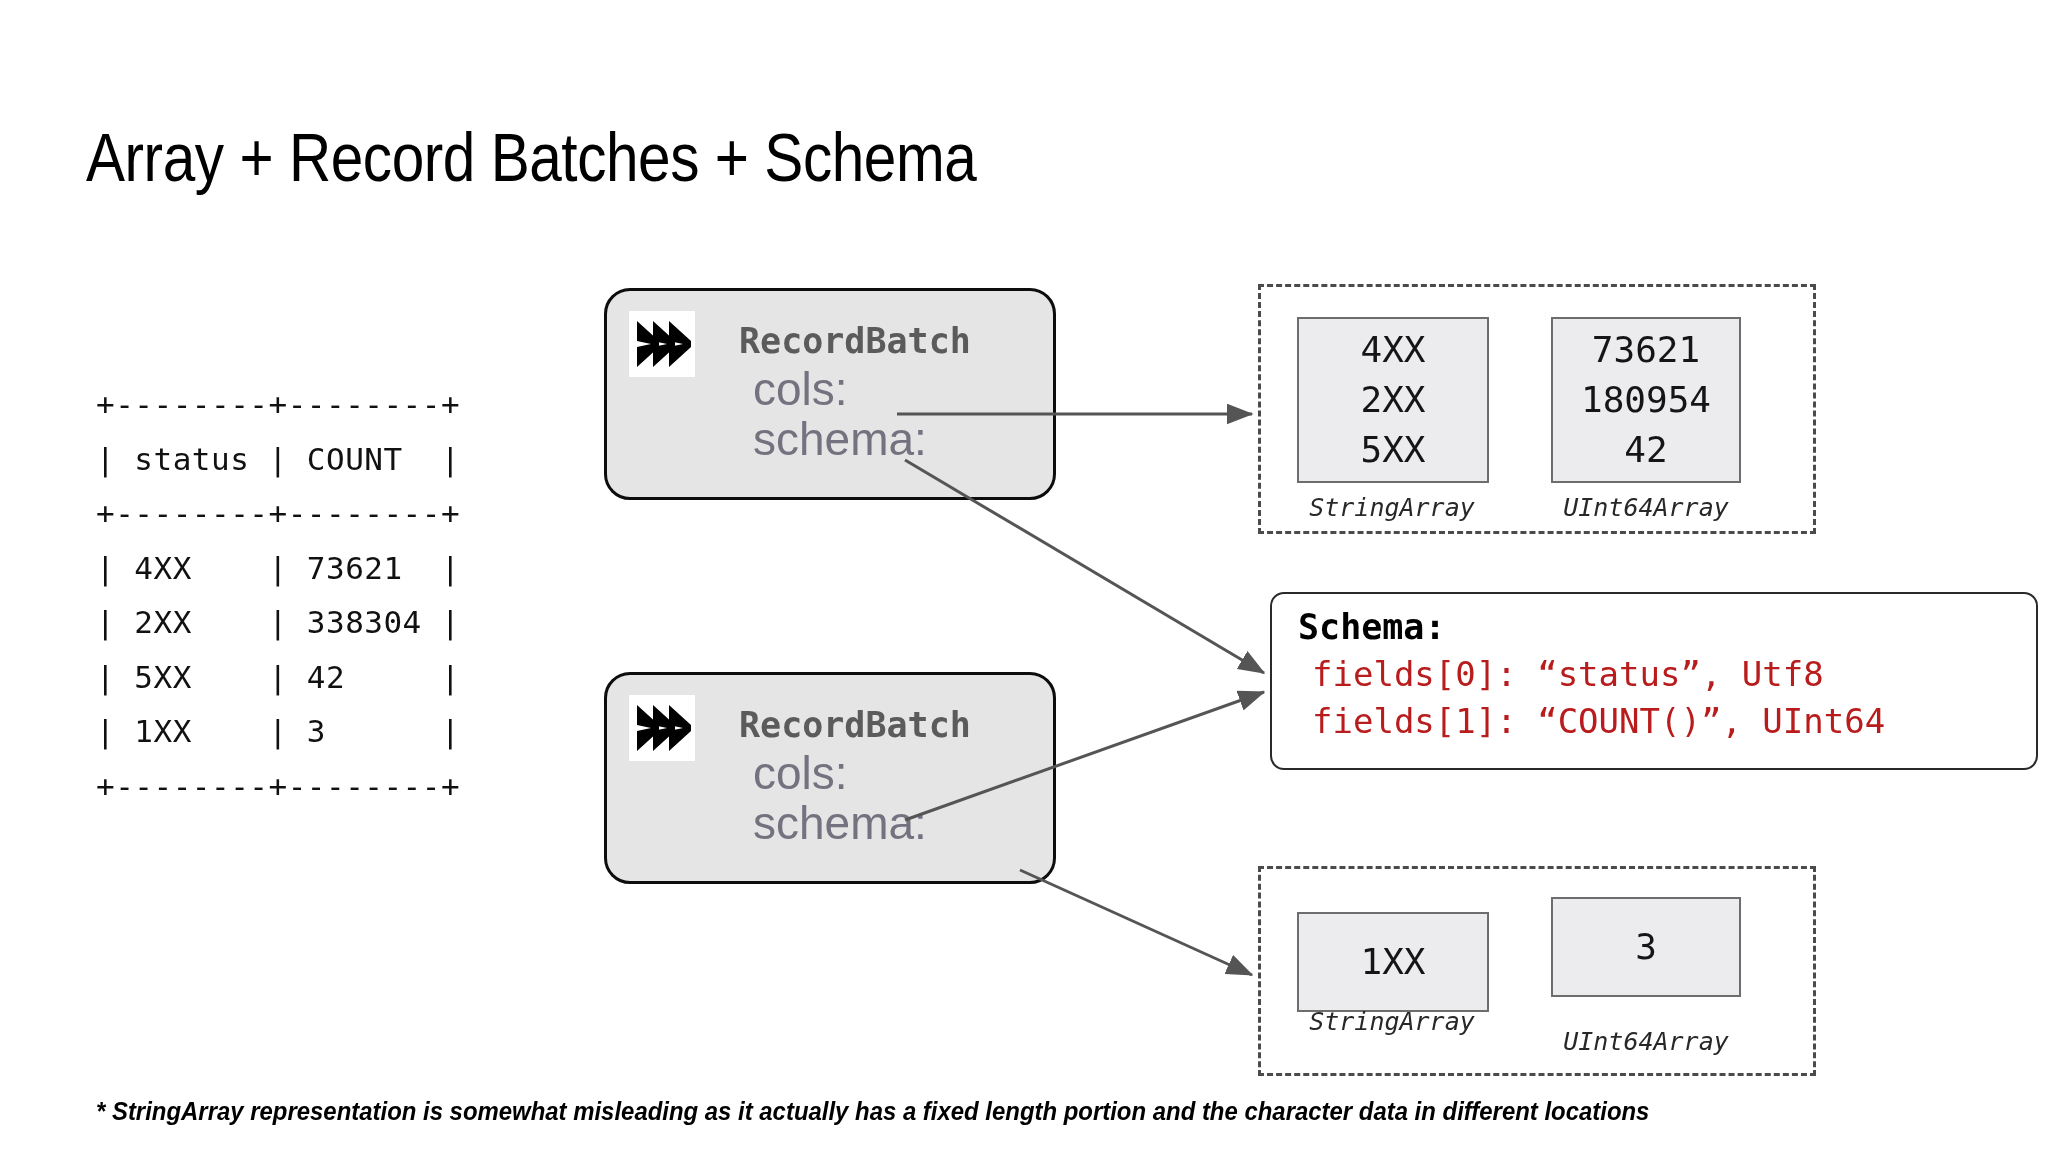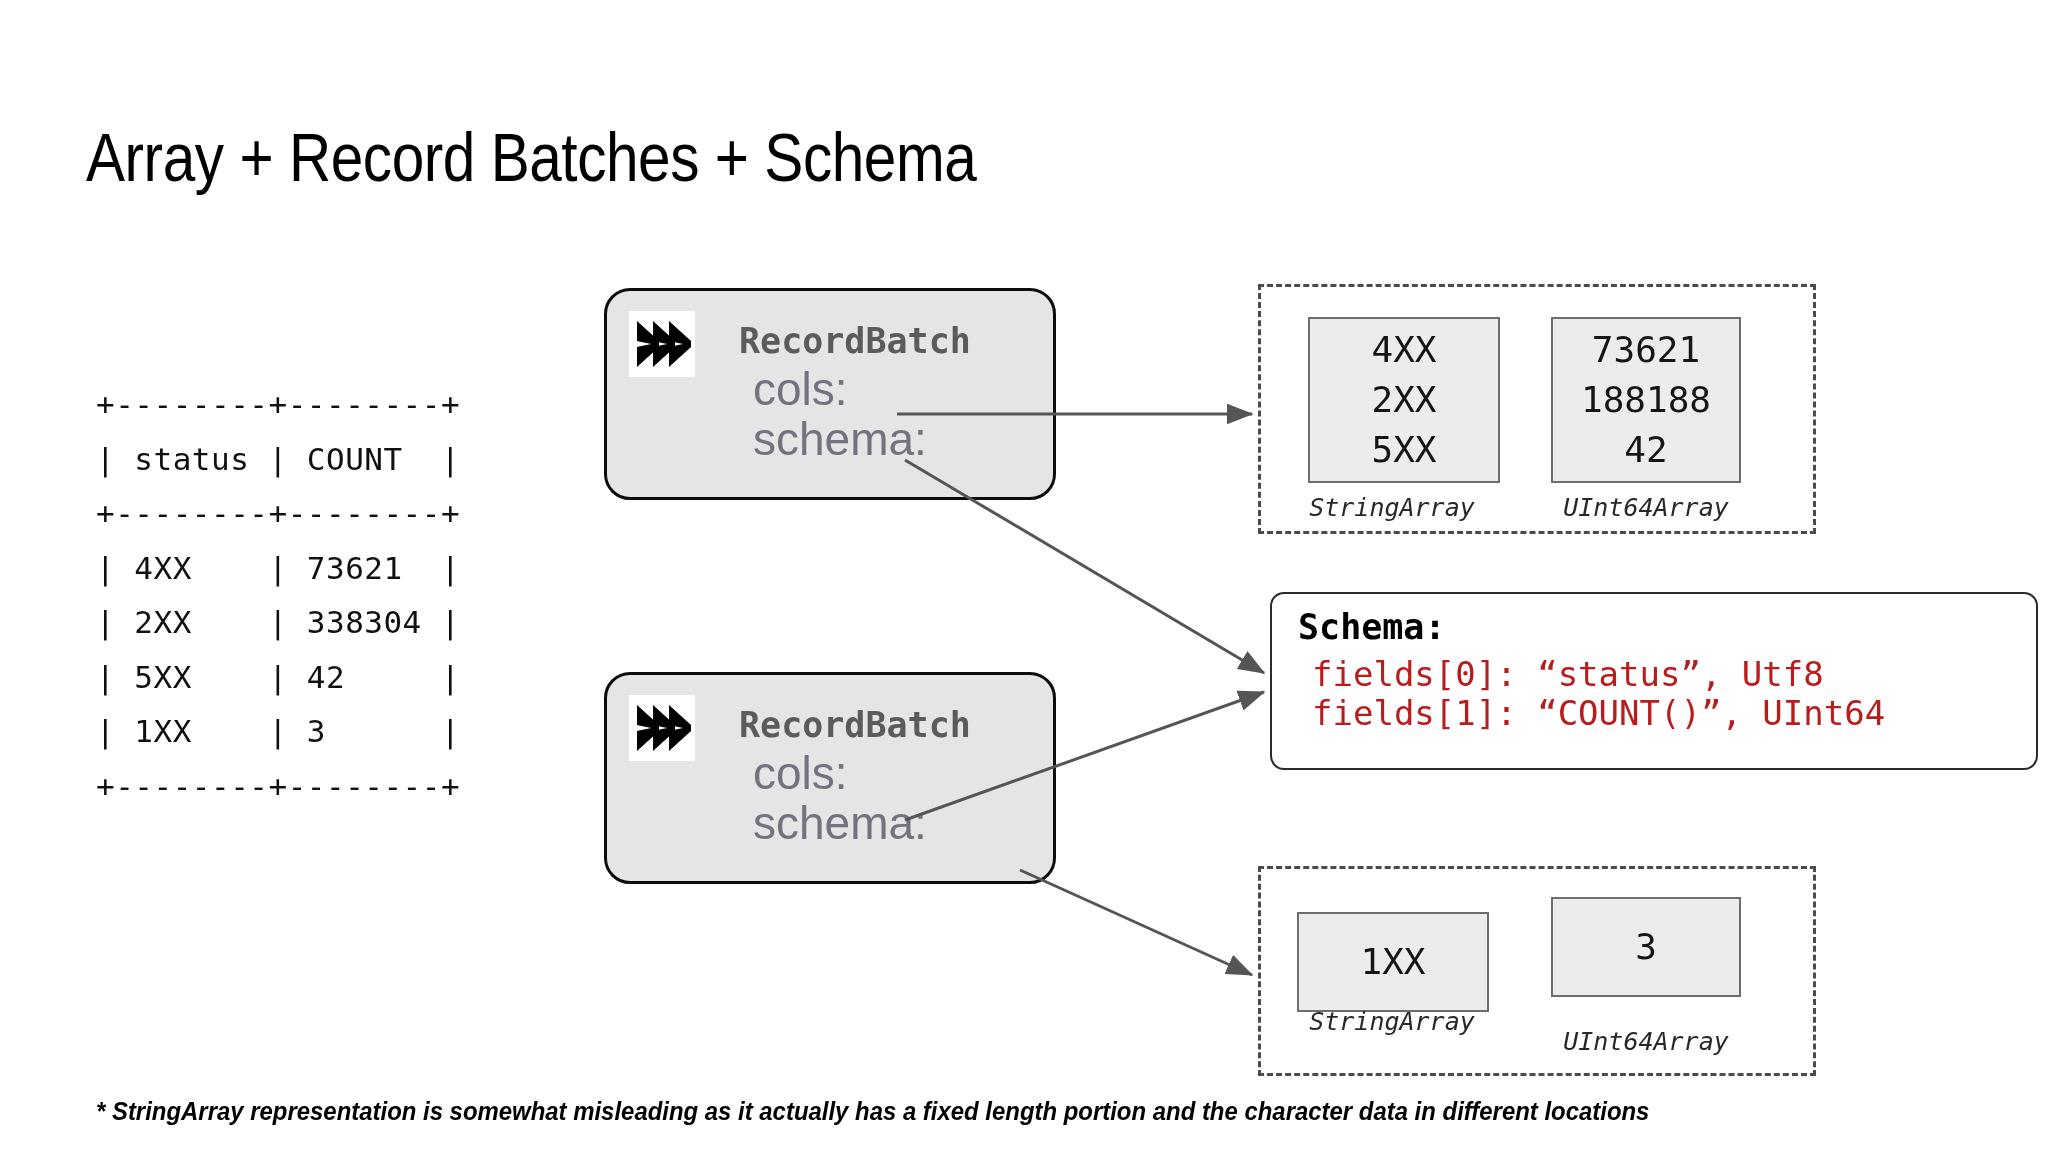--- a/index.html
+++ b/index.html
@@ -122,21 +122,21 @@
     font-family: "DejaVu Sans Mono", "Liberation Mono", monospace;
     font-style: italic;
     font-size: 25px;
     line-height: 30px;
     color: #282828;
     text-align: center;
     white-space: nowrap;
   }
 
   
-  #g1-string-box { left: 36px;  top: 30px; width: 192px; height: 166px; margin-left: 11px; }
+  #g1-string-box { left: 36px;  top: 30px; width: 192px; height: 166px; }
   #g1-uint-box   { left: 290px; top: 30px; width: 190px; height: 166px; }
   #g1-string-lbl { left: 24px;  top: 206px; width: 214px; }
   #g1-uint-lbl   { left: 278px; top: 206px; width: 214px; }
 
   
   #g2-string-box { left: 36px;  top: 28px; width: 192px; height: 100px; margin-top: 15px; }
   #g2-uint-box   { left: 290px; top: 28px; width: 190px; height: 100px; }
   #g2-string-lbl { left: 24px;  top: 138px; width: 214px; }
   #g2-uint-lbl   { left: 278px; top: 158px; width: 214px; }
 
@@ -166,21 +166,21 @@
   .schema-field {
     position: absolute;
     left: 40px;
     font-family: "DejaVu Sans Mono", "Liberation Mono", monospace;
     font-size: 34px;
     line-height: 46px;
     color: #b91c1c;
     white-space: nowrap;
   }
   #schema-field-0 { top: 57px; }
-  #schema-field-1 { top: 96px; }
+  #schema-field-1 { top: 104px; }
 
   
   #connectors {
     position: absolute;
     left: 0;
     top: 0;
     width: 2048px;
     height: 1152px;
     pointer-events: none;
   }
@@ -247,21 +247,21 @@
 
   <div class="array-box" id="g1-string-box">
     <span>4XX</span>
     <span>2XX</span>
     <span>5XX</span>
   </div>
   <div class="array-label" id="g1-string-lbl">StringArray</div>
 
   <div class="array-box" id="g1-uint-box">
     <span>73621</span>
-    <span>188188</span>
+    <span>180954</span>
     <span>42</span>
   </div>
   <div class="array-label" id="g1-uint-lbl">UInt64Array</div>
 </div>
 
 <div id="schema-card">
   <div id="schema-title">Schema:</div>
   <div class="schema-field" id="schema-field-0">fields[0]: “status”, Utf8</div>
   <div class="schema-field" id="schema-field-1">fields[1]: “COUNT()”, UInt64</div>
 </div>

